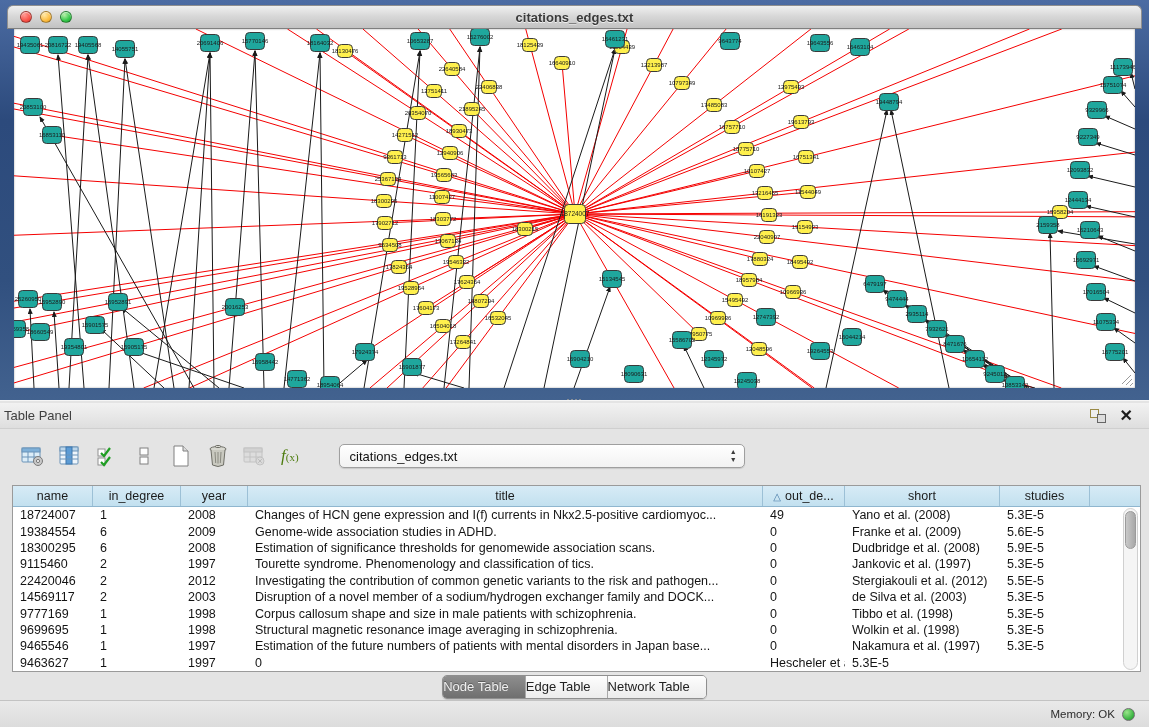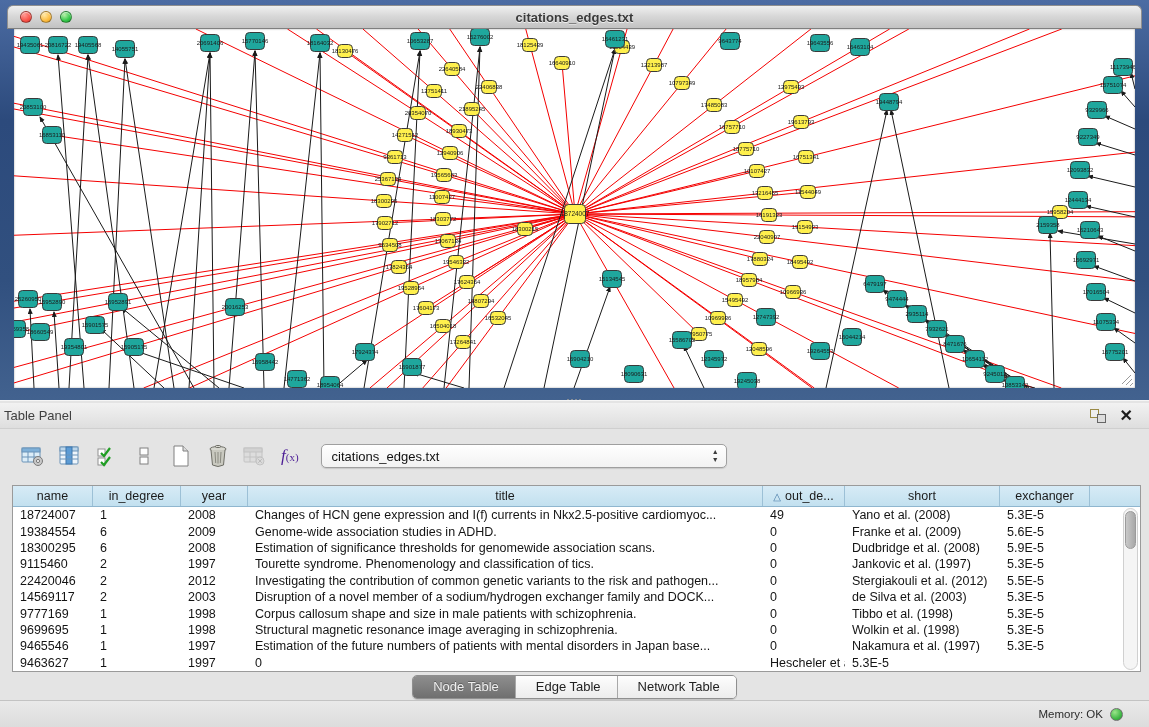--- a/index.html
+++ b/index.html
@@ -40,21 +40,21 @@
   .tp-header-icons { margin-left:auto; display:flex; align-items:center; gap:14px; padding-right:16px; }
   .float-ic { width:16px; height:14px; position:relative; }
   .float-ic .b1 { position:absolute; left:0; top:0; width:9px; height:9px; border:1.5px solid #9a8a45; background:#eee; }
   .float-ic .b2 { position:absolute; right:0; bottom:0; width:9px; height:9px; border:1.5px solid #666; background:#ddd; }
   .close-x { font-size:16px; font-weight:bold; color:#1d1d1d; line-height:14px; cursor:default; }
 
   .tp-toolbar { position:absolute; left:0; top:32px; width:100%; height:46px;
     display:flex; align-items:center; padding-left:18px; }
   .tbtn { width:30px; height:30px; margin-right:7px; display:flex; align-items:center; justify-content:center; }
   .tbtn svg { display:block; }
-  .fx { font-size:15px; color:#4c1d95; margin:0 10px 0 4px; font-family:"Liberation Serif",serif; }
+  .fx { font-size:15px; color:#4d7c0f; margin:0 28px 0 4px; font-family:"Liberation Serif",serif; }
   .fx i { font-size:17px; }
   .fx .sm { font-size:11px; }
   .combo { position:relative; width:406px; height:24px; margin-left:12px;
     border:1px solid #9f9f9f; border-radius:5px; background:linear-gradient(180deg,#ffffff,#f2f2f2);
     box-shadow:0 1px 1px rgba(0,0,0,.12); display:flex; align-items:center; font-size:13px; color:#111;
     padding-left:10px; }
   .combo .arrows { position:absolute; right:7px; top:3px; font-size:7px; line-height:8px; color:#3c3c3c;
     display:flex; flex-direction:column; align-items:center; }
 
   
@@ -73,30 +73,30 @@
     display:flex; align-items:center; }
   .vscroll { position:absolute; right:2px; top:22px; width:15px; height:162px;
     background:#f5f5f5; border:1px solid #d0d0d0; border-radius:8px; }
   .vthumb { position:absolute; left:1px; top:2px; width:11px; height:38px; border-radius:6px;
     background:linear-gradient(90deg,#c9c9c9,#a8a8a8); border:1px solid #9b9b9b; }
 
   
   .tab-bar { position:absolute; left:0; top:274px; width:100%; display:flex; justify-content:center; }
   .segmented { display:flex; border:1px solid #8f8f8f; border-radius:5px; overflow:hidden;
     box-shadow:0 1px 1px rgba(0,0,0,.15); }
-  .seg { font-size:13px; padding:3px 16px 4px 20px; background:linear-gradient(180deg,#fdfdfd,#ececec);
+  .seg { font-size:13px; padding:3px 16px 4px 0; background:linear-gradient(180deg,#fdfdfd,#ececec);
     color:#222; border-right:1px solid #a8a8a8; }
   .seg:last-child { border-right:none; }
   .seg.sel { background:linear-gradient(180deg,#8e8e8e,#6f6f6f); color:#efefef;
     text-shadow:0 -1px 0 rgba(0,0,0,.3); }
 
   
   .status-bar { position:absolute; left:0; bottom:0; width:100%; height:27px;
     border-top:1px solid #c3c3c3; background:linear-gradient(180deg,#e9e9e9,#dcdcdc);
-    display:flex; align-items:center; justify-content:flex-end; padding-right:26px; }
+    display:flex; align-items:center; justify-content:flex-end; padding-right:14px; }
   .mem-label { font-size:11.5px; color:#2c2c2c; margin-right:7px; }
   .mem-dot { width:13px; height:13px; border-radius:50%; border:1px solid #6f6f6f;
     background:radial-gradient(circle at 35% 30%, #9ae58a, #3cb543 65%, #2b8f33); }
 </style>
 </head>
 <body>
 
 <div class="net-frame">
   <div class="titlebar">
     <div class="lights">
@@ -603,21 +603,21 @@
   </div>
 
   <div class="tp-table">
     <div class="thead" id="thead">
         <div class="th">name</div>
         <div class="th">in_degree</div>
         <div class="th">year</div>
         <div class="th">title</div>
         <div class="th"><span class="sort-tri">△</span>out_de...</div>
         <div class="th">short</div>
-        <div class="th">exchanger</div>
+        <div class="th">studies</div>
         <div class="th"></div>
       </div>
     <div class="tbody" id="tbody">
         <div class="tr">
           <div class="td">18724007</div>
           <div class="td">1</div>
           <div class="td">2008</div>
           <div class="td">Changes of HCN gene expression and I(f) currents in Nkx2.5-positive cardiomyoc...</div>
           <div class="td">49</div>
           <div class="td">Yano et al. (2008)</div>

